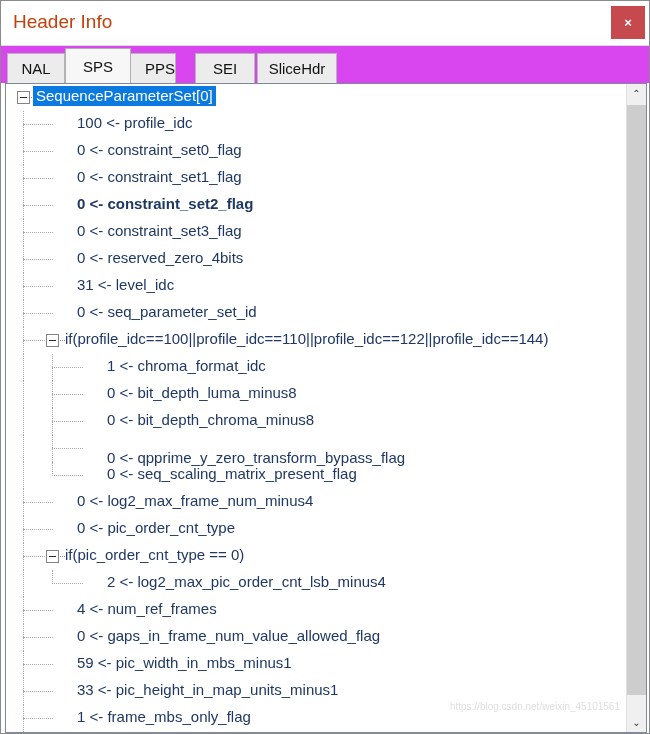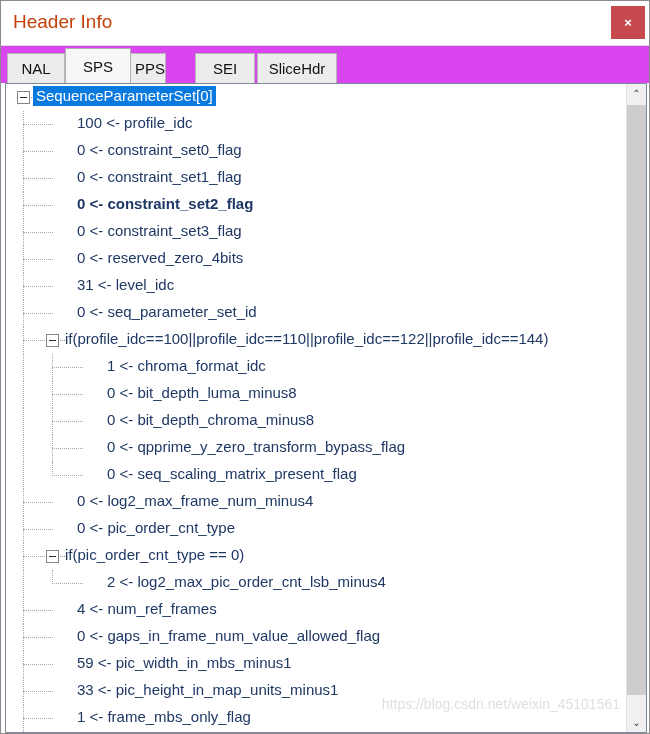--- a/index.html
+++ b/index.html
@@ -207,21 +207,21 @@
     height: 590px;
     background: #cdcdcd;
     cursor: pointer;
   }
 
   
   #watermark {
     position: absolute;
     right: 26px;
     bottom: 20px;
-    font-size: 14px;
+    font-size: 10px;
     color: #dfdfdf;
     font-family: "Liberation Sans", sans-serif;
     pointer-events: none;
     white-space: nowrap;
   }
 </style>
 </head>
 <body>
 
 <div id="window">
@@ -231,21 +231,21 @@
     <div id="close-button">×</div>
   </div>
 
   <div id="tabstrip">
       <div class="tab" style="left: 6px; width: 58px; height: 30px;">
         <span>NAL</span>
       </div>
       <div class="tab active" style="left: 64px; width: 66px; height: 35px;">
         <span>SPS</span>
       </div>
-      <div class="tab" style="left: 118px; width: 47px; height: 30px; padding-left: 15px;">
+      <div class="tab" style="left: 128px; width: 47px; height: 30px; padding-left: 15px;">
         <span>PPS</span>
       </div>
       <div class="tab" style="left: 194px; width: 60px; height: 30px;">
         <span>SEI</span>
       </div>
       <div class="tab" style="left: 256px; width: 80px; height: 30px;">
         <span>SliceHdr</span>
       </div>
     </div>
 
@@ -318,21 +318,21 @@
         <div class="row">
           <div class="vguide" style="left: 17px; top: 0px; height: 27px;"></div>
           <div class="vguide" style="left: 46px; top: 0px; height: 27px;"></div>
           <div class="hconn" style="left: 46px; width: 31px;"></div>
           <div class="row-label" style="left: 101px;">0 &lt;- bit_depth_chroma_minus8</div>
         </div>
         <div class="row">
           <div class="vguide" style="left: 17px; top: 0px; height: 27px;"></div>
           <div class="vguide" style="left: 46px; top: 0px; height: 27px;"></div>
           <div class="hconn" style="left: 46px; width: 31px;"></div>
-          <div class="row-label" style="left: 101px;">0 &lt;- qpprime_y_zero_transform_bypass_flag</div>
+          <div class="row-label" style="left: 101px; margin-top: 11px;">0 &lt;- qpprime_y_zero_transform_bypass_flag</div>
         </div>
         <div class="row">
           <div class="vguide" style="left: 17px; top: 0px; height: 27px;"></div>
           <div class="vguide" style="left: 46px; top: 0px; height: 14px;"></div>
           <div class="hconn" style="left: 46px; width: 31px;"></div>
           <div class="row-label" style="left: 101px;">0 &lt;- seq_scaling_matrix_present_flag</div>
         </div>
         <div class="row">
           <div class="vguide" style="left: 17px; top: 0px; height: 27px;"></div>
           <div class="hconn" style="left: 17px; width: 30px;"></div>

